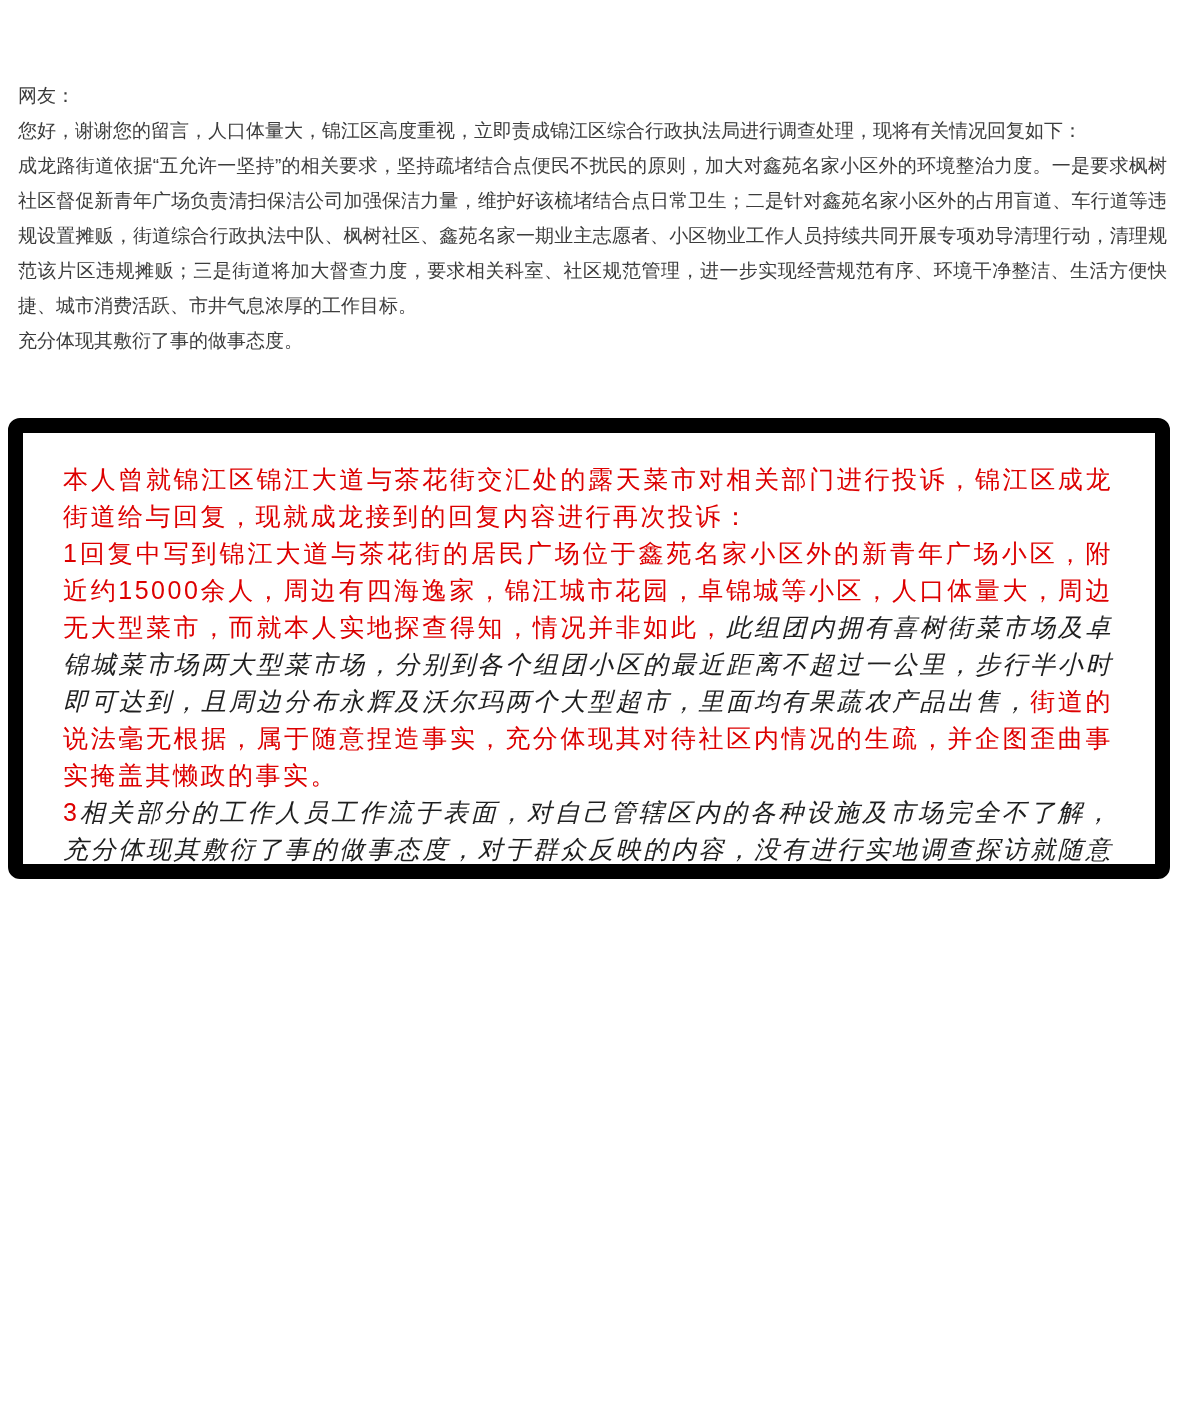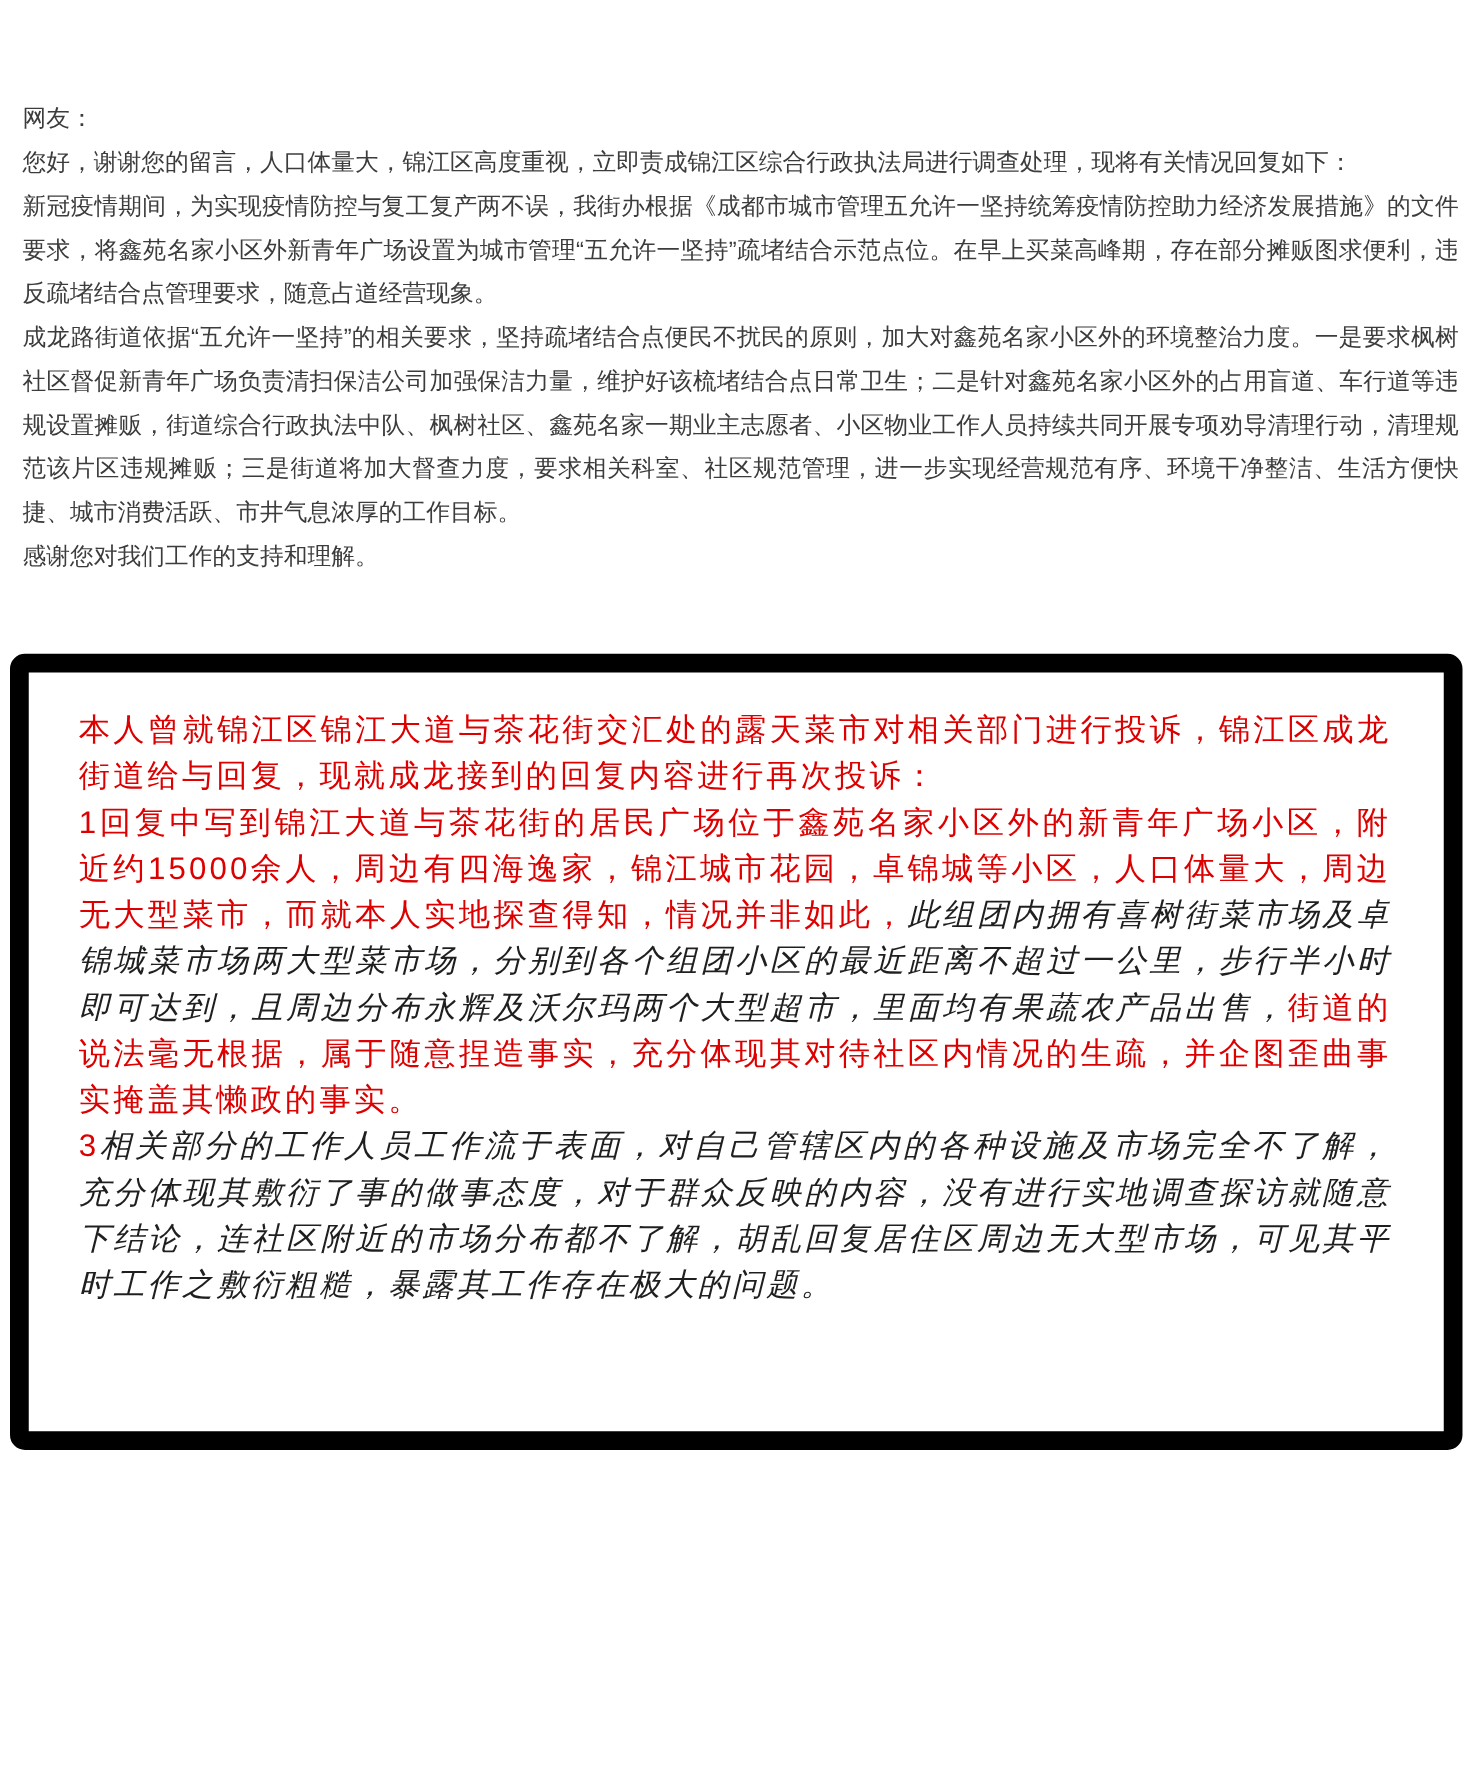--- a/index.html
+++ b/index.html
@@ -21,21 +21,21 @@
     color: var(--reply-text, #3c3c3c);
   }
   .reply-section p {
     margin: 0;
     text-align: justify;
   }
   
   .complaint-box {
     box-sizing: border-box;
     width: 1162px;
-    height: 637px;
+    height: 461px;
     margin: 60px 0 0 8px;
     border: 15px solid var(--box-border, #000000);
     border-radius: 12px;
     background: #ffffff;
     padding: 28px 42px 20px 40px;
     overflow: hidden;
   }
   .complaint-box p {
     margin: 0;
     font-size: 25px;
@@ -51,23 +51,22 @@
     color: var(--dark-text, #1f1f1f);
     font-style: italic;
   }
 </style>
 </head>
 <body>
 
 <div class="reply-section">
   <p>网友：</p>
   <p>您好，谢谢您的留言，人口体量大，锦江区高度重视，立即责成锦江区综合行政执法局进行调查处理，现将有关情况回复如下：</p>
-  <p>新冠疫情期间，为实现疫情防控与复工复产两不误，我街办根据《成都市城市管理五允许一坚持统筹疫情防控助力经济发展措施》的文件要求，将鑫苑名家小区外新青年广场设置为城市管理“五允许一坚持”疏堵结合示范点位。在早上买菜高峰期，存在部分摊贩图求便利，违反疏堵结合点管理要求，随意占道经营现象。</p>
   <p>成龙路街道依据“五允许一坚持”的相关要求，坚持疏堵结合点便民不扰民的原则，加大对鑫苑名家小区外的环境整治力度。一是要求枫树社区督促新青年广场负责清扫保洁公司加强保洁力量，维护好该梳堵结合点日常卫生；二是针对鑫苑名家小区外的占用盲道、车行道等违规设置摊贩，街道综合行政执法中队、枫树社区、鑫苑名家一期业主志愿者、小区物业工作人员持续共同开展专项劝导清理行动，清理规范该片区违规摊贩；三是街道将加大督查力度，要求相关科室、社区规范管理，进一步实现经营规范有序、环境干净整洁、生活方便快捷、城市消费活跃、市井气息浓厚的工作目标。</p>
-  <p>感谢您对我们工作的支持和理解。</p>
+  <p>充分体现其敷衍了事的做事态度。</p>
 </div>
 
 <div class="complaint-box">
   <p>
     <span class="seg-red">本人曾就锦江区锦江大道与茶花街交汇处的露天菜市对相关部门进行投诉，锦江区成龙街道给与回复，现就成龙接到的回复内容进行再次投诉：</span>
   </p>
   <p>
     <span class="seg-red">1回复中写到锦江大道与茶花街的居民广场位于鑫苑名家小区外的新青年广场小区，附近约15000余人，周边有四海逸家，锦江城市花园，卓锦城等小区，人口体量大，周边无大型菜市，而就本人实地探查得知，情况并非如此，</span><span class="seg-dark">此组团内拥有喜树街菜市场及卓锦城菜市场两大型菜市场，分别到各个组团小区的最近距离不超过一公里，步行半小时即可达到，且周边分布永辉及沃尔玛两个大型超市，里面均有果蔬农产品出售，</span><span class="seg-red">街道的说法毫无根据，属于随意捏造事实，充分体现其对待社区内情况的生疏，并企图歪曲事实掩盖其懒政的事实。</span>
   </p>
   <p>

